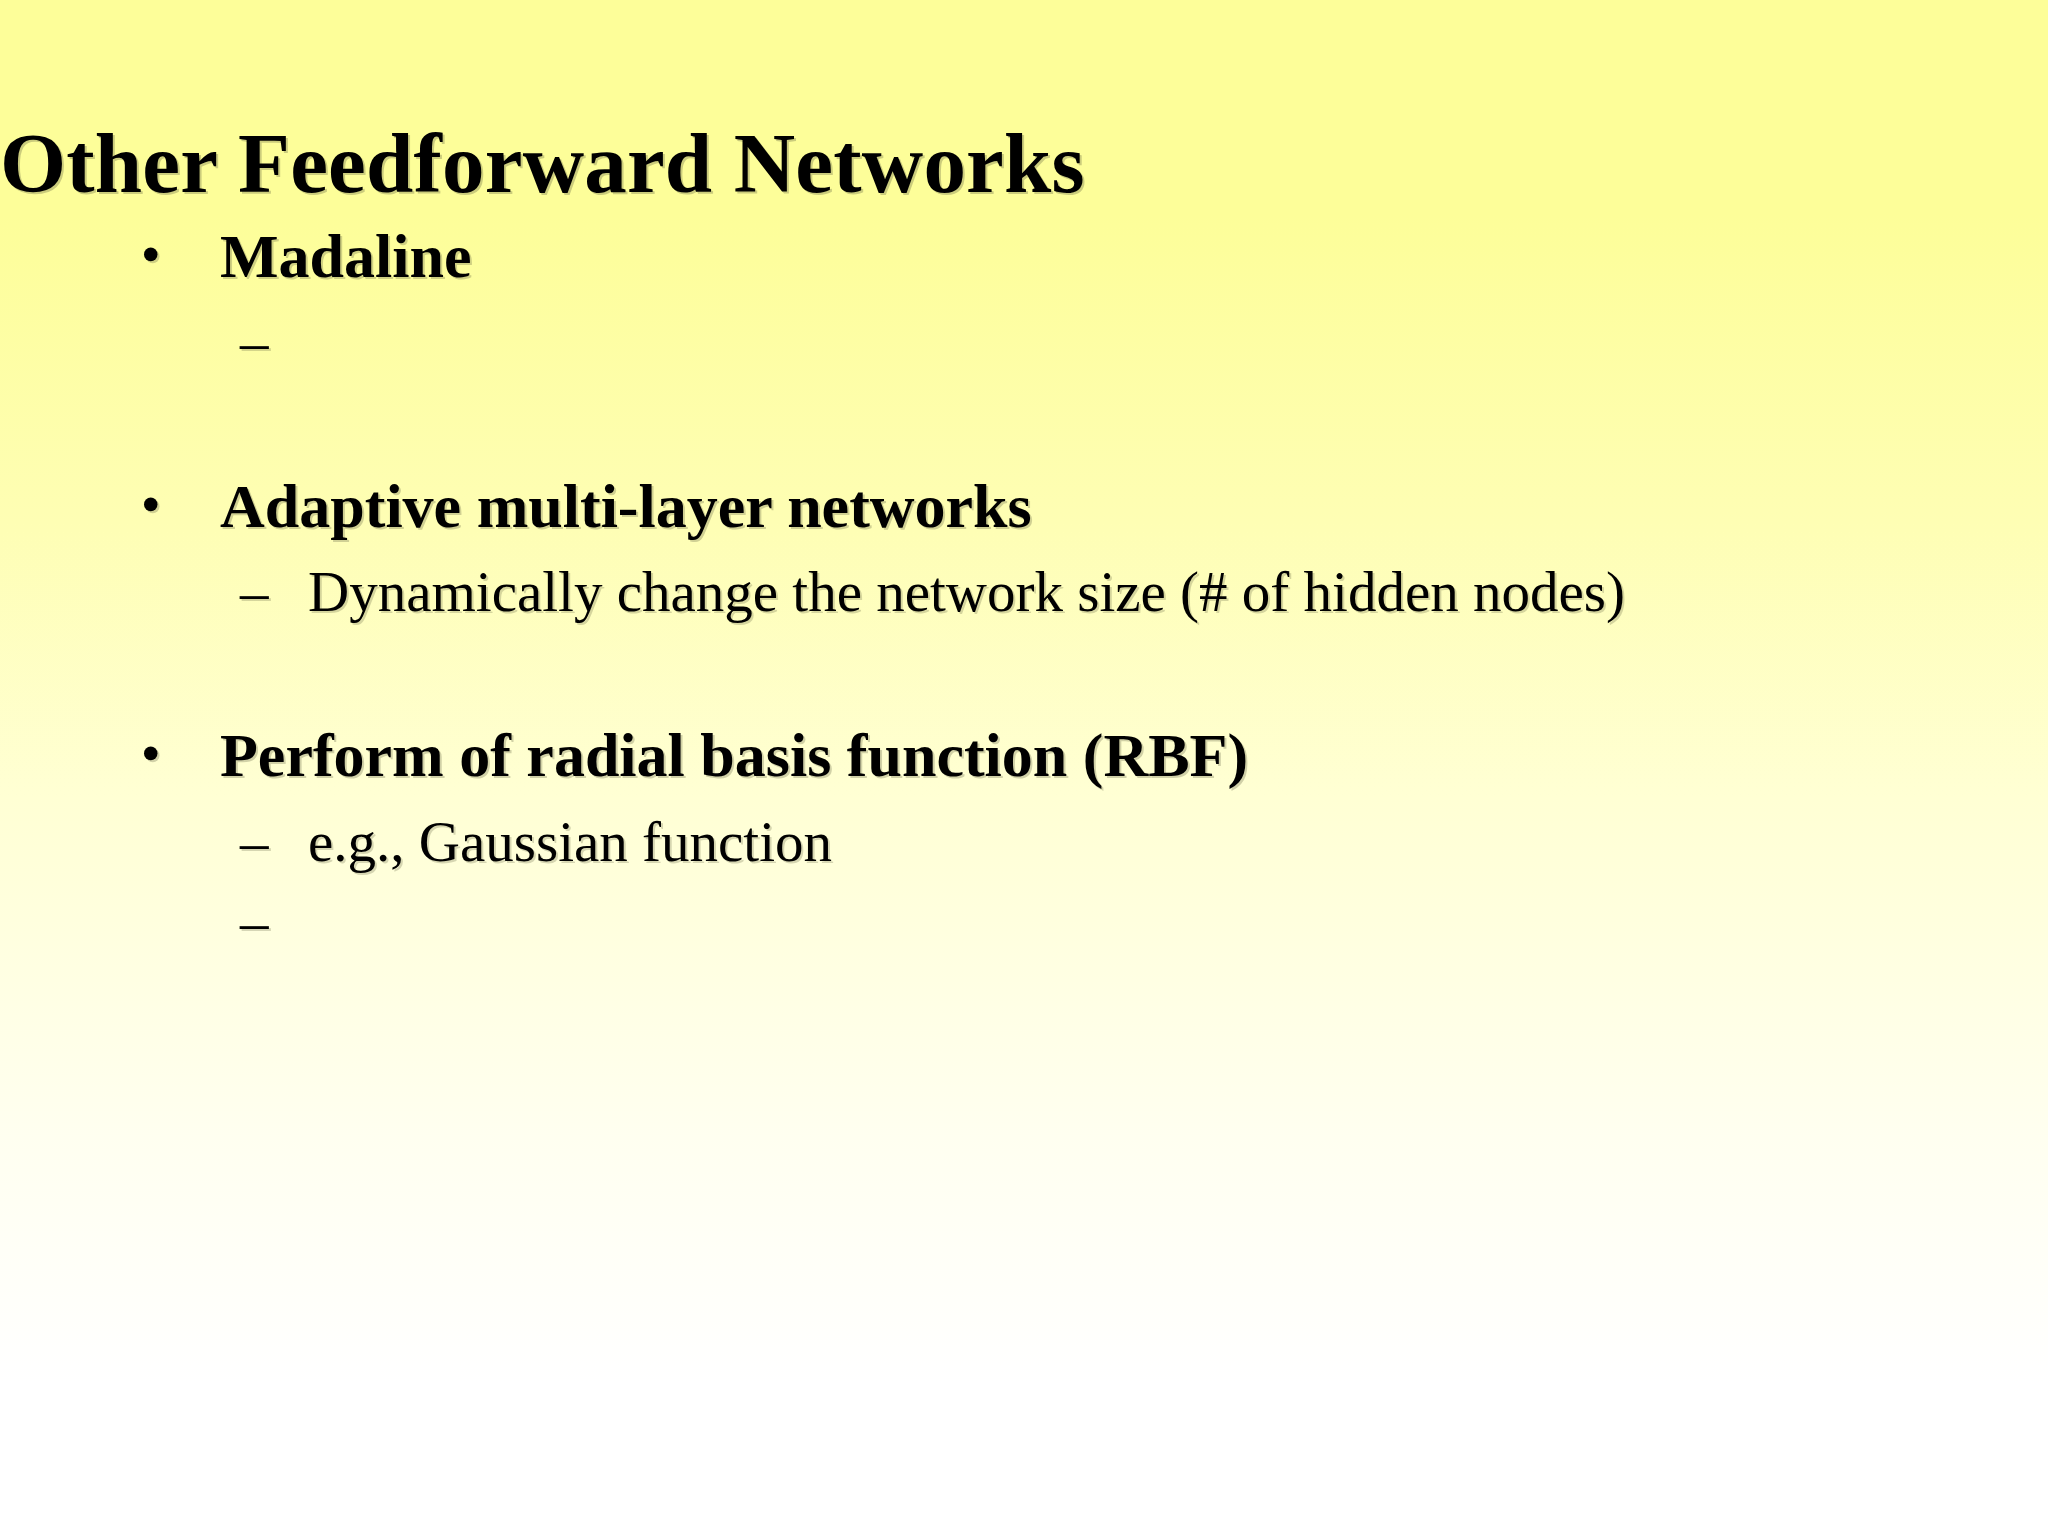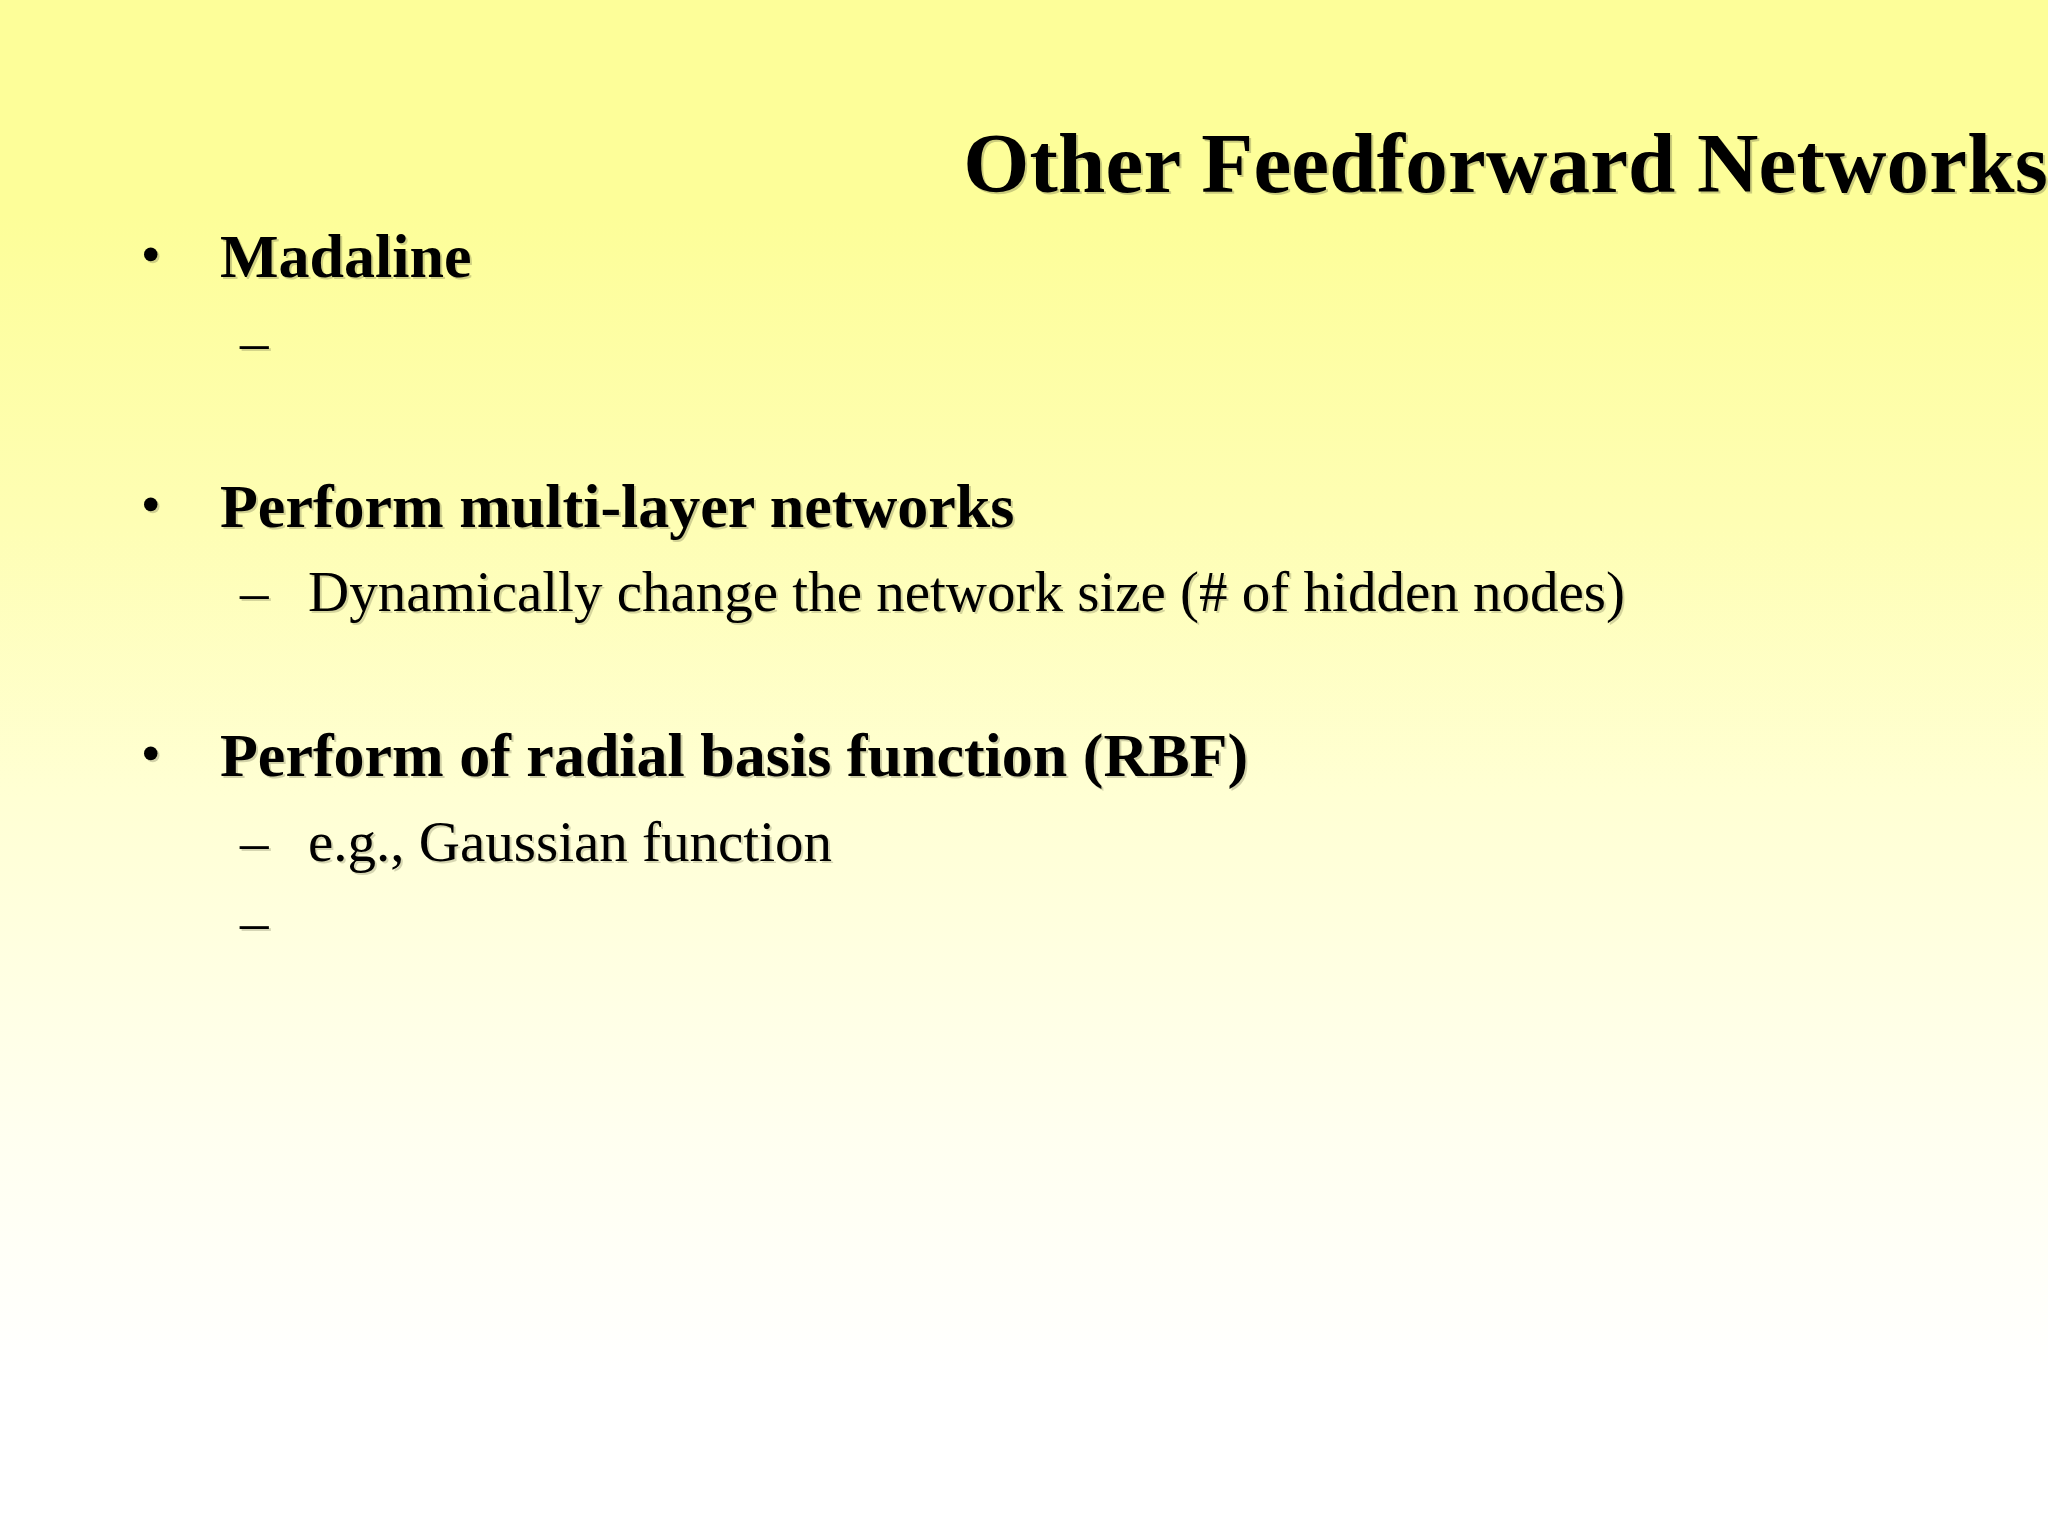--- a/index.html
+++ b/index.html
@@ -29,21 +29,21 @@
     color: #000000;
     overflow: hidden;
   }
 
   
   #title-block {
     position: absolute;
     top: 62px;
     left: 0;
     width: 2048px;
-    text-align: right;
+    text-align: left;
   }
   #slide-title {
     display: inline-block;
     font-size: 85px;
     font-weight: bold;
     line-height: 1.05;
     letter-spacing: 0.2px;
     color: #000000;
     text-shadow: 2px 2px 0 rgba(90,90,60,0.30);
     white-space: nowrap;
@@ -129,21 +129,21 @@
       <div class="lvl2">
         <span class="marker">–</span>
       </div>
     </div>
 
     <div class="sp-group"></div>
 
     <div class="bullet-group">
       <div class="lvl1">
         <span class="marker">•</span>
-        <span class="text">Perform multi-layer networks</span>
+        <span class="text">Adaptive multi-layer networks</span>
       </div>
       <div class="sp-after-l1"></div>
       <div class="lvl2">
         <span class="marker">–</span>
         <span class="text">Dynamically change the network size (# of hidden nodes)</span>
       </div>
     </div>
 
     <div class="sp-group"></div>
 

